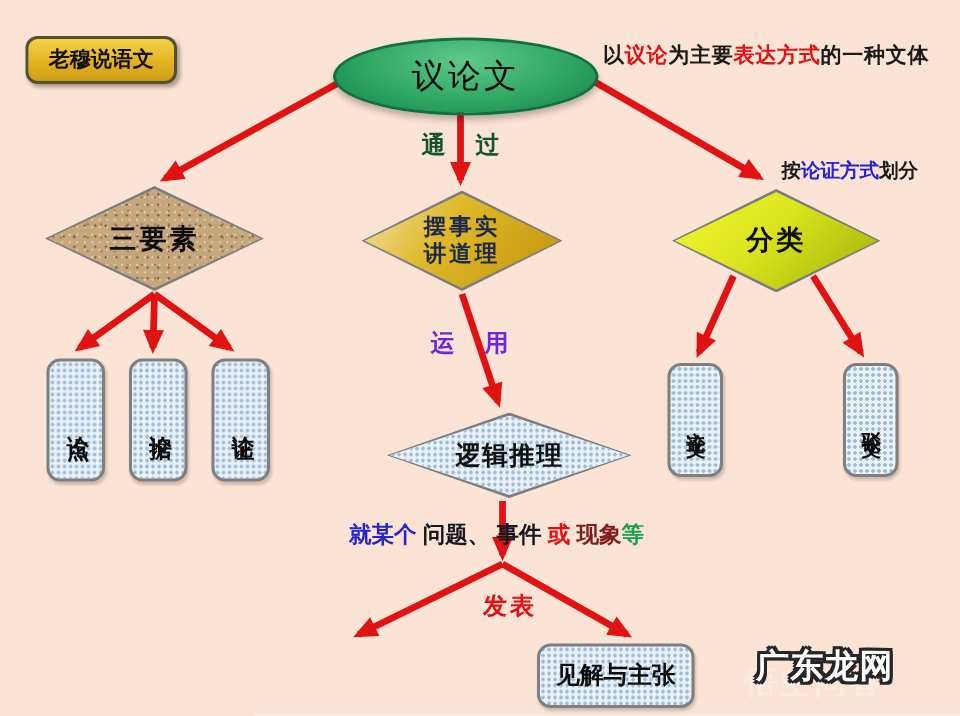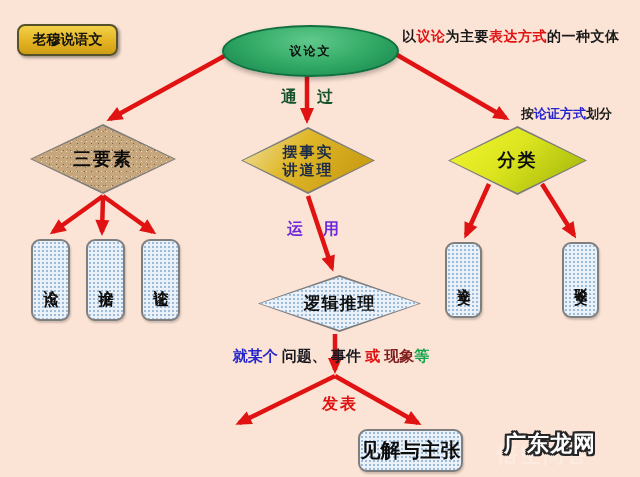--- a/index.html
+++ b/index.html
@@ -14,21 +14,21 @@
     display:flex;align-items:center;justify-content:center;
     font-size:14px;font-weight:bold;color:#111;}
 
   
   .root-ellipse{position:absolute;left:222px;top:25px;width:173px;height:48px;
     border-radius:50%;
     background:radial-gradient(ellipse at 50% 28%,#5fc98b 0%,#2fa763 55%,#15814a 100%);
     border:2px solid #11703f;
     box-shadow:0 3px 4px rgba(0,0,0,.25);
     display:flex;align-items:center;justify-content:center;
-    font-size:12px;font-weight:bold;color:#0b0b0b;letter-spacing:2px;text-align:right;}
+    font-size:22px;font-weight:normal;color:#0b0b0b;letter-spacing:2px;text-align:right;}
 
   
   .lbl{position:absolute;white-space:nowrap;font-weight:bold;}
   .lbl-def{left:402px;top:28px;font-size:14px;letter-spacing:.5px;}
   .lbl-tongguo{left:281px;top:87px;font-size:16px;letter-spacing:2px;}
   .lbl-division{left:521px;top:105px;font-size:13px;}
   .lbl-yunyong{left:287px;top:219px;font-size:16px;letter-spacing:2px;}
   .lbl-scope{left:331px;top:347px;transform:translateX(-50%);font-size:15px;}
   .lbl-fabiao{left:322px;top:394px;font-size:16px;letter-spacing:2px;}
 
@@ -70,21 +70,21 @@
     box-shadow:1px 2px 2px rgba(0,0,0,.18);
     display:flex;align-items:center;justify-content:center;
     font-weight:bold;color:#0d0d0d;}
   .rbox-vert{writing-mode:vertical-rl;text-orientation:upright;font-size:15px;letter-spacing:2px;}
   .b-lundian{left:31px;top:239px;width:35px;height:78px;}
   .b-lunju{left:86px;top:239px;width:35px;height:78px;}
   .b-lunzheng{left:141px;top:239px;width:35px;height:78px;}
   .b-li{left:445px;top:242px;width:33px;height:72px;font-size:13px;}
   .b-bo{left:562px;top:242px;width:33px;height:72px;font-size:13px;}
   .b-viewpoint{left:190px;top:430px;width:101px;height:38px;font-size:16px;}
-  .b-opinion{left:358px;top:429px;width:101px;height:39px;font-size:20px;text-align:center;}
+  .b-opinion{left:358px;top:429px;width:101px;height:39px;font-size:16px;text-align:center;}
 
   
   .arrows{position:absolute;left:0;top:0;pointer-events:none;}
 
   
   .wm-ghost{position:absolute;left:497px;top:441px;font-size:21px;font-weight:bold;
     color:#ffffff;opacity:.3;letter-spacing:2px;}
   .wm-main{position:absolute;left:504px;top:429px;font-size:22px;font-weight:bold;
     color:#fff;letter-spacing:1px;
     text-shadow:-2px -2px 0 #262626,2px -2px 0 #262626,-2px 2px 0 #262626,

